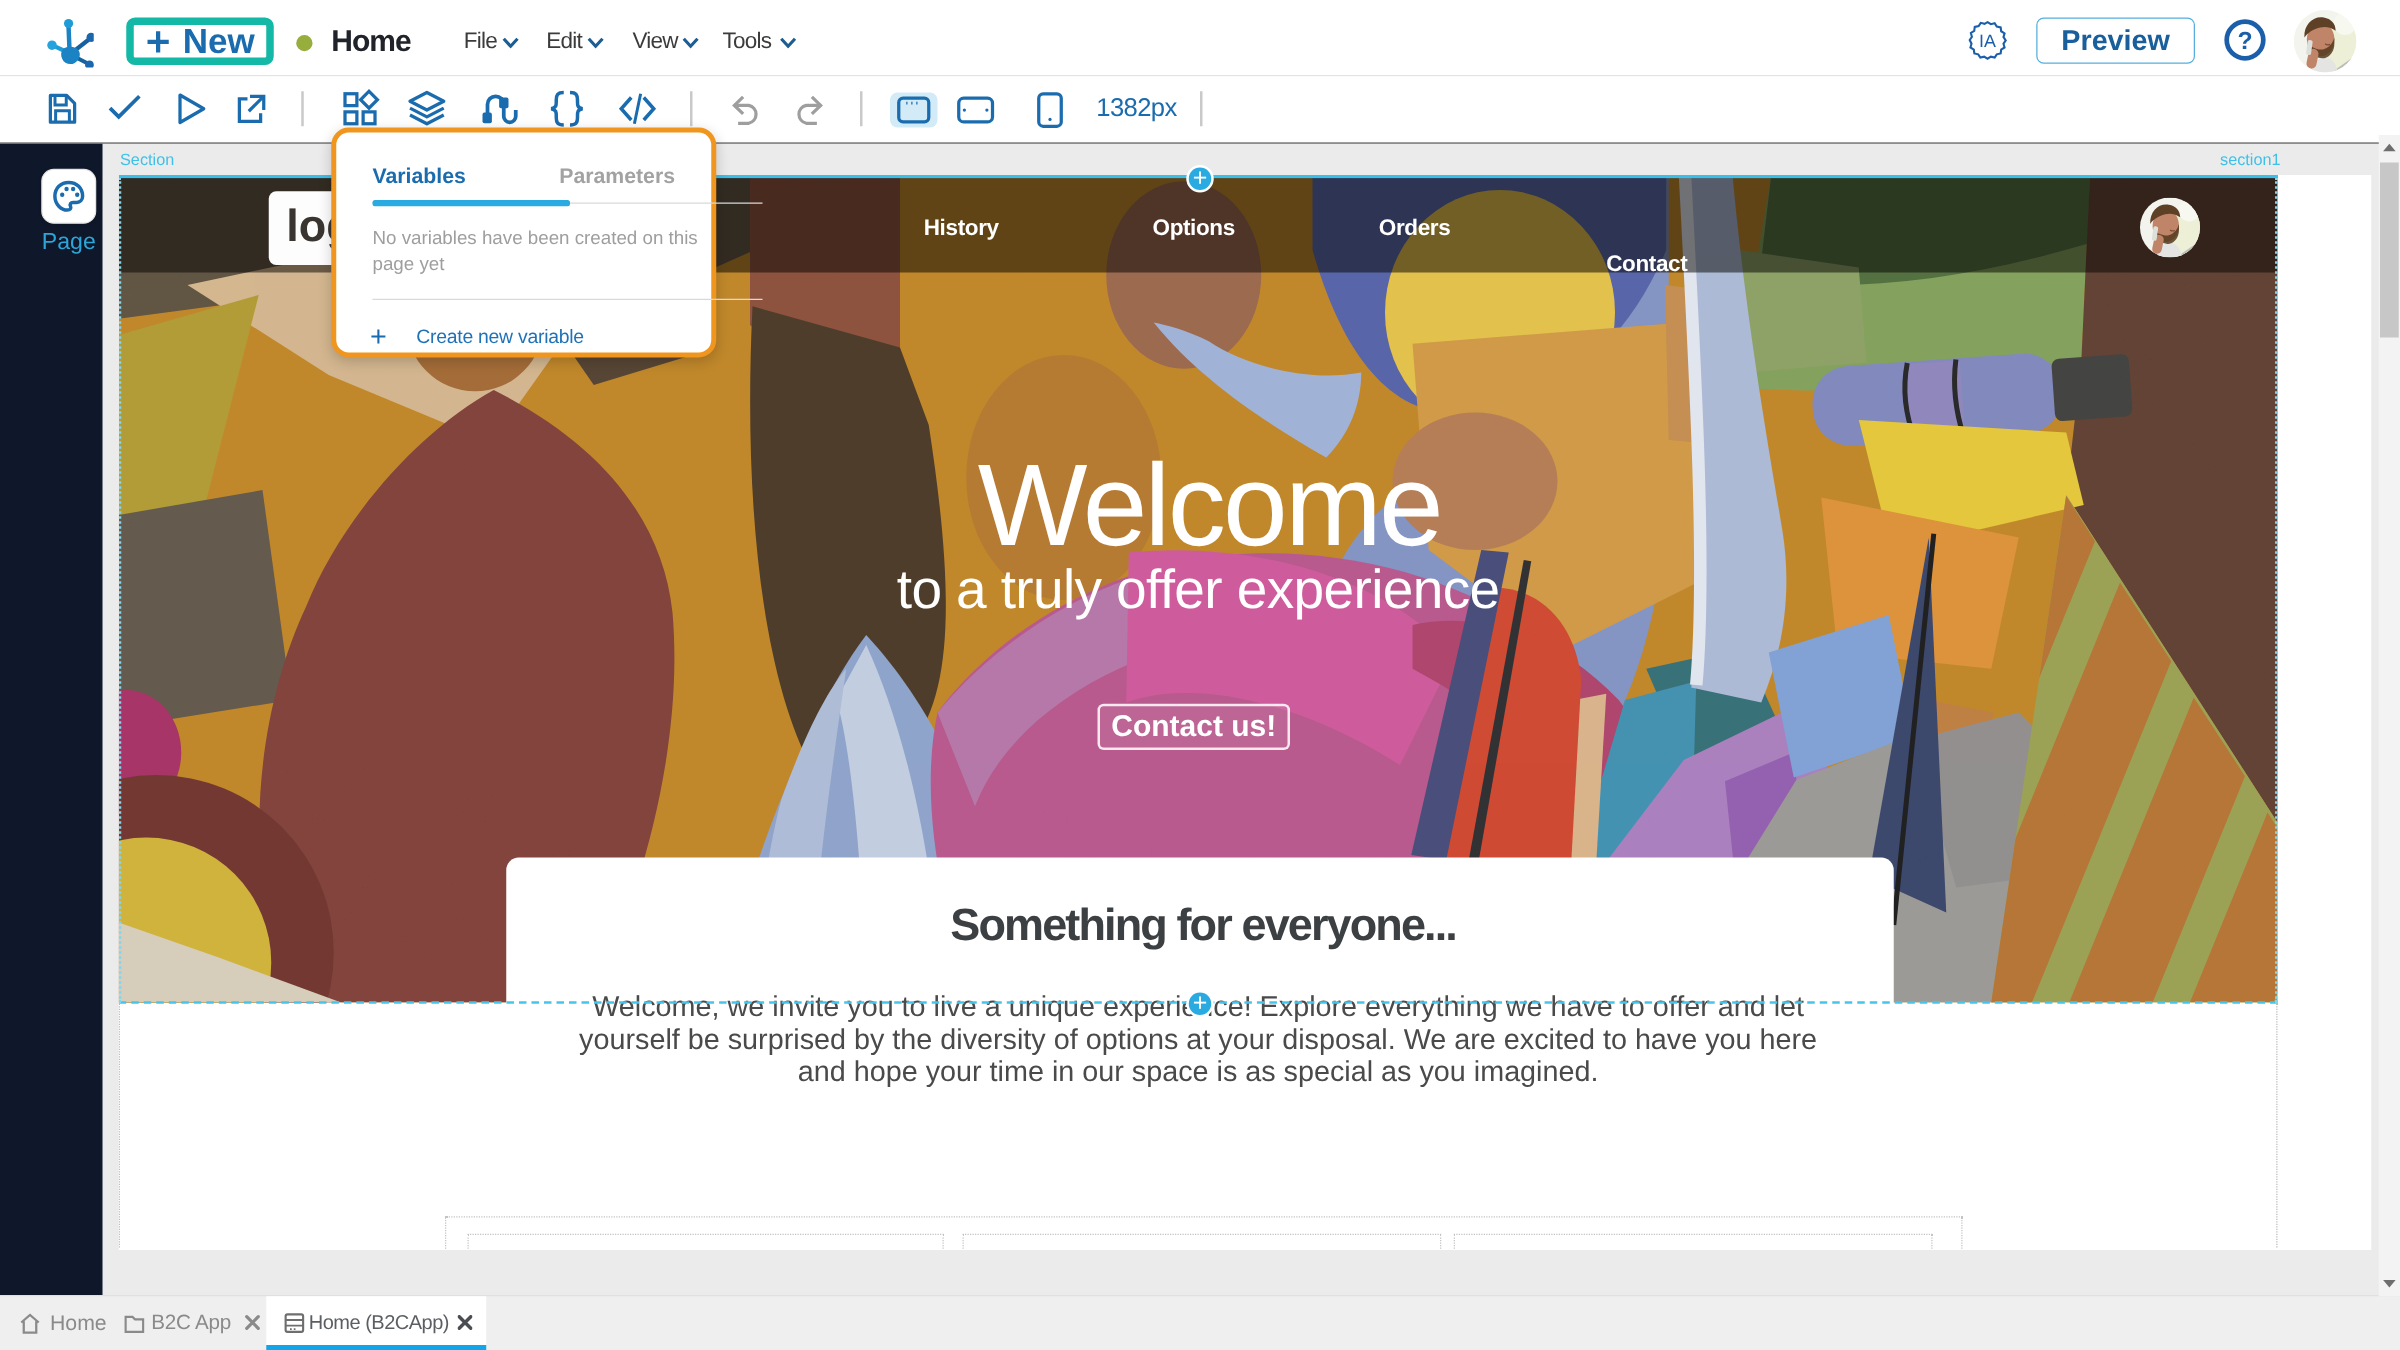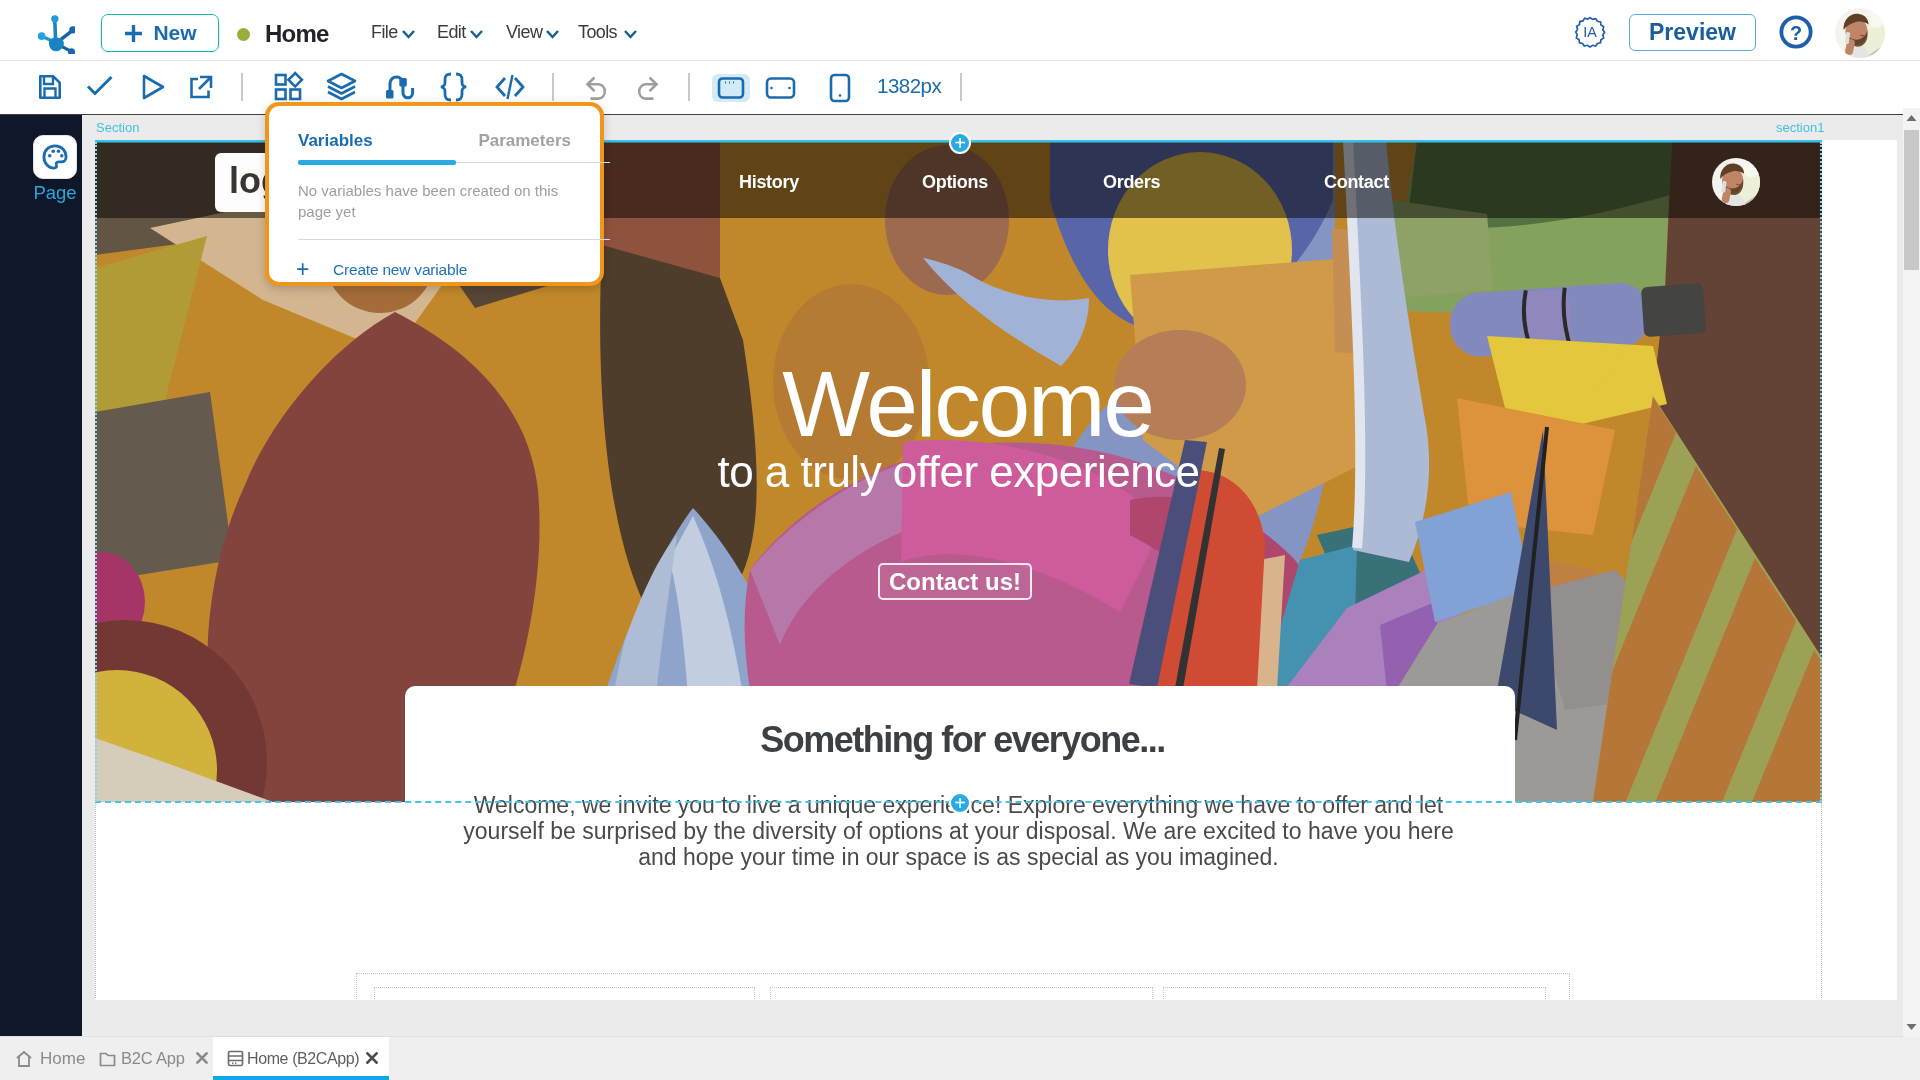--- a/index.html
+++ b/index.html
@@ -26,21 +26,21 @@
         <path d="M22.5 29.5 L9.5 23.5" stroke="#1e9cd7" stroke-width="3.2" fill="none"></path>
         <path d="M23 29 L36.5 18.5" stroke="#17619f" stroke-width="3.2" fill="none"></path>
         <path d="M24 31 L35.5 37" stroke="#17619f" stroke-width="3" fill="none"></path>
       </g>
       <path d="M16.5 26 C20 23.5 26 23.5 28.5 27 C30.5 30 29 34.5 25.5 36.5 C22 38.5 17.5 37 16 33.5 C14.8 30.8 14.8 28 16.5 26 Z" fill="#1b83c4"></path>
       <circle cx="20.8" cy="6.5" r="3.5" fill="#1e9cd7"></circle>
       <circle cx="8.2" cy="23" r="3.6" fill="#25a3dc"></circle>
       <circle cx="38" cy="17" r="3.5" fill="#1a67ad"></circle>
       <circle cx="36.8" cy="38" r="3.4" fill="#1a67ad"></circle>
     </svg>
-    <div style="position:absolute;left:101px;top:14px;width:118px;height:38px;border:1px solid #14b8a6;border-radius:7px;display:flex;align-items:center;justify-content:center;color:#1a6cae;font-weight:bold;font-size:21px;text-align:right;">
+    <div style="position:absolute;left:101px;top:14px;width:118px;height:38px;border:6px solid #14b8a6;border-radius:7px;display:flex;align-items:center;justify-content:center;color:#1a6cae;font-weight:bold;font-size:28px;text-align:right;">
       <svg width="21" height="21" viewBox="0 0 21 21" style="margin-right:9px">
         <path d="M10.5 2 v17 M2 10.5 h17" stroke="#1a6cae" stroke-width="3.4"></path>
       </svg>New
     </div>
     <div style="position:absolute;left:237px;top:28px;width:13px;height:13px;border-radius:50%;background:#97ad3c;"></div>
     <div style="position:absolute;left:265px;top:20px;font-size:24px;letter-spacing:-0.8px;font-weight:bold;color:#20232a;">Home</div>
     <div style="position:absolute;left:371px;top:22px;font-size:18px;letter-spacing:-0.6px;color:#3b3b3b;">File</div>
     <svg style="position:absolute;left:401px;top:29px" width="15" height="10" viewBox="0 0 15 10">
       <path d="M2 2 l5.5 6 5.5-6" fill="none" stroke="#1c5d94" stroke-width="2.5"></path>
     </svg>
@@ -260,21 +260,21 @@
       <rect x="0" y="0" width="1727" height="78" fill="rgba(8,6,4,0.52)"></rect>
 
       <rect x="0" y="0" width="1727" height="2.5" fill="#37c0ea"></rect>
     </svg>
 
     <div style="position:absolute;left:120px;top:13px;width:126px;height:59px;background:#fdfdfd;border-radius:6px;color:#3a3530;font-weight:bold;font-size:36px;line-height:56px;padding-left:14px;">logo</div>
     <div style="position:absolute;left:0;top:32px;width:1727px;color:#fff;font-weight:bold;font-size:18px;letter-spacing:-0.3px;">
       <span style="position:absolute;left:644px;">History</span>
       <span style="position:absolute;left:827px;">Options</span>
       <span style="position:absolute;left:1008px;">Orders</span>
-      <span style="position:absolute;left:1229px;">Contact</span>
+      <span style="position:absolute;left:1190px;margin-top:29px;">Contact</span>
     </div>
     <svg style="position:absolute;left:1617px;top:18px" width="48" height="48" viewBox="0 0 50 50">
       <defs>
         <clipPath id="av2">
           <circle cx="25" cy="25" r="25"></circle>
         </clipPath>
       </defs>
       <g clip-path="url(#av2)">
         <rect width="50" height="50" fill="#f3f4ee"></rect>
         <ellipse cx="38" cy="30" rx="15" ry="20" fill="#edf0d6"></ellipse>
@@ -339,21 +339,21 @@
   </div>
   <div class="scroll" id="scroll">
     <svg style="position:absolute;left:3px;top:6px" width="11" height="8" viewBox="0 0 11 8">
       <path d="M0.5 7 L5.5 1 L10.5 7 Z" fill="#6e6e6e"></path>
     </svg>
     <div style="position:absolute;left:1px;top:22px;width:15px;height:140px;background:#c7c7c7;"></div>
     <svg style="position:absolute;left:3px;top:915px" width="11" height="8" viewBox="0 0 11 8">
       <path d="M0.5 1 L5.5 7 L10.5 1 Z" fill="#6e6e6e"></path>
     </svg>
   </div>
-  <div id="popup" style="position:absolute;left:265px;top:102px;width:339px;height:184px;background:#fff;border:4px solid #f0961e;border-radius:14px;box-shadow:0 3px 10px rgba(0,0,0,0.18);">
+  <div id="popup" style="position:absolute;left:265px;top:102px;width:308px;height:184px;background:#fff;border:4px solid #f0961e;border-radius:14px;box-shadow:0 3px 10px rgba(0,0,0,0.18);">
     <div style="position:absolute;left:29px;top:25px;font-size:17px;font-weight:bold;color:#1a6cae;">Variables</div>
     <div style="position:absolute;right:29px;top:25px;font-size:17px;font-weight:bold;color:#a2a2a2;">Parameters</div>
     <div style="position:absolute;left:29px;top:56px;width:312px;height:1px;background:#d9d9d9;"></div>
     <div style="position:absolute;left:29px;top:54px;width:158px;height:4.5px;background:#29abe2;border-radius:2px;"></div>
     <div style="position:absolute;left:29px;top:74px;width:292px;font-size:15px;line-height:21px;color:#9e9e9e;">No variables have been created on this page yet</div>
     <div style="position:absolute;left:29px;top:133px;width:312px;height:1px;background:#d9d9d9;"></div>
     <div style="position:absolute;left:27px;top:150px;font-size:23px;color:#1a6cae;">+</div>
     <div style="position:absolute;left:64px;top:155px;font-size:15.5px;letter-spacing:-0.2px;color:#1f72b8;">Create new variable</div>
   </div>
 

